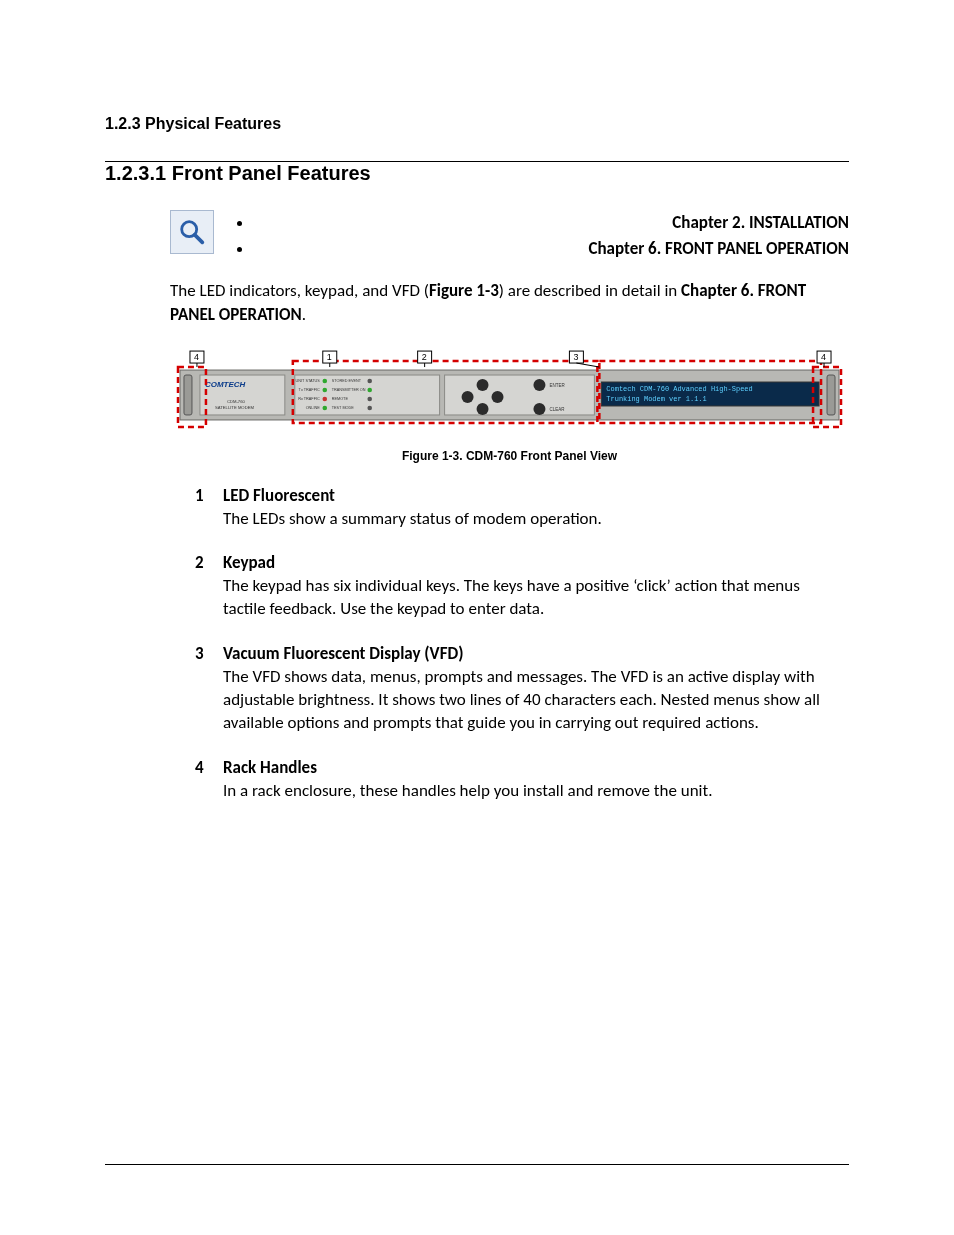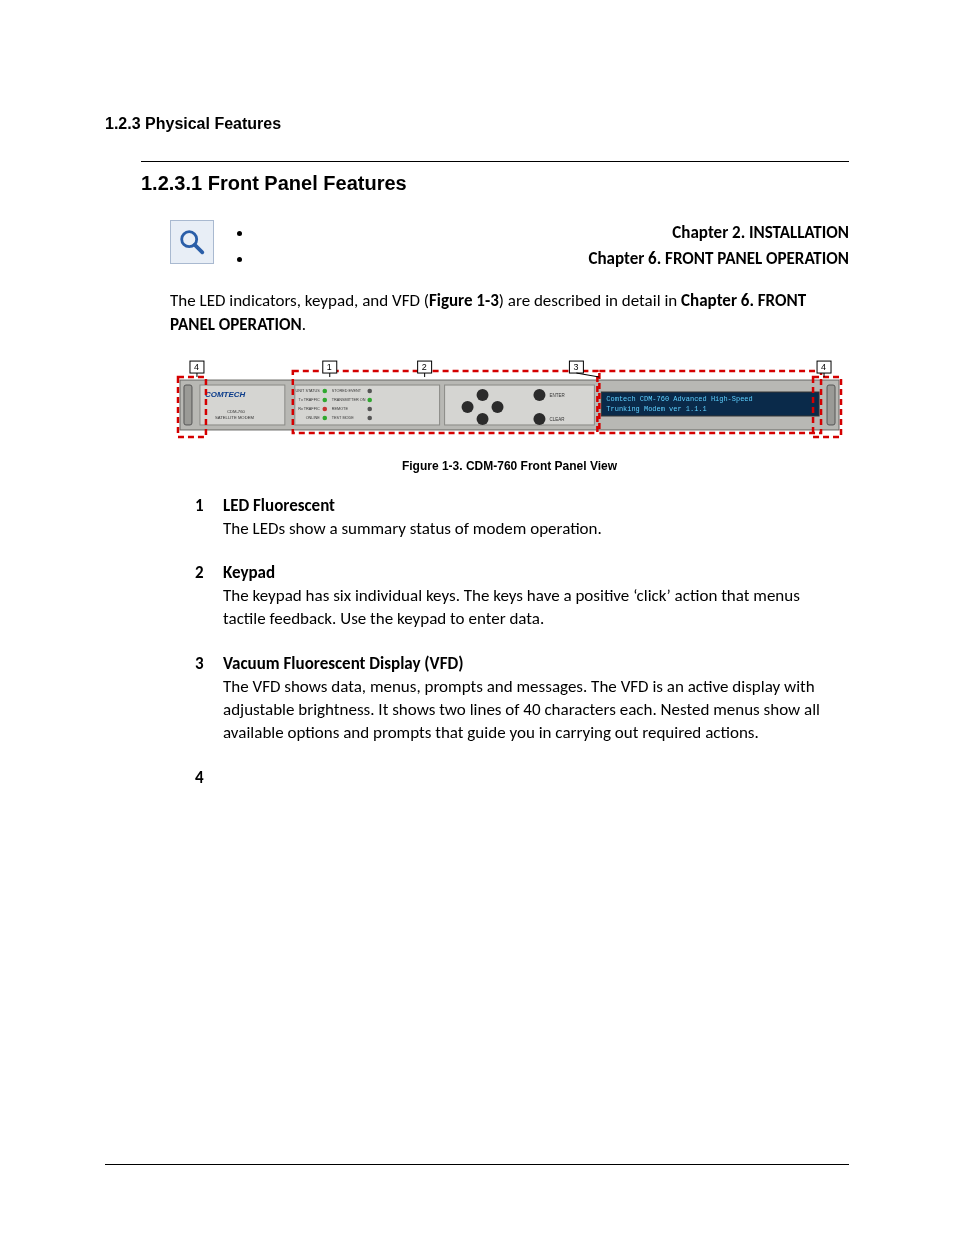--- a/index.html
+++ b/index.html
@@ -13,23 +13,21 @@
     padding: 115px 105px 60px 105px;
   }
   h2.sec {
     font-family: Arial, sans-serif;
     font-weight: bold;
     font-size: 16px;
     margin-bottom: 28px;
   }
   .subsec-wrap {
     border-top: 1px solid #000;
-    padding-top: 10px;
     margin-bottom: 25px;
-    margin-left: 36px;
   }
   h2.subsec {
     font-family: Arial, sans-serif;
     font-weight: bold;
     font-size: 20px;
   }
   .indent {
     margin-left: 65px;
   }
   .note-row {
@@ -216,16 +214,20 @@
   </div>
   <div class="item">
     <div class="item-num">3</div>
     <div class="item-body">
       <span class="item-title">Vacuum Fluorescent Display (VFD)</span>
       <span>The VFD shows data, menus, prompts and messages. The VFD is an active display with adjustable brightness. It shows two lines of 40 characters each. Nested menus show all available options and prompts that guide you in carrying out required actions.</span>
     </div>
   </div>
   <div class="item">
     <div class="item-num">4</div>
+    <div class="item-body">
+      <span class="item-title">Rack Handles</span>
+      <span>In a rack enclosure, these handles help you install and remove the unit.</span>
+    </div>
   </div>
 </div>
 
 <div class="footer-rule"></div>
 
 </body></html>

